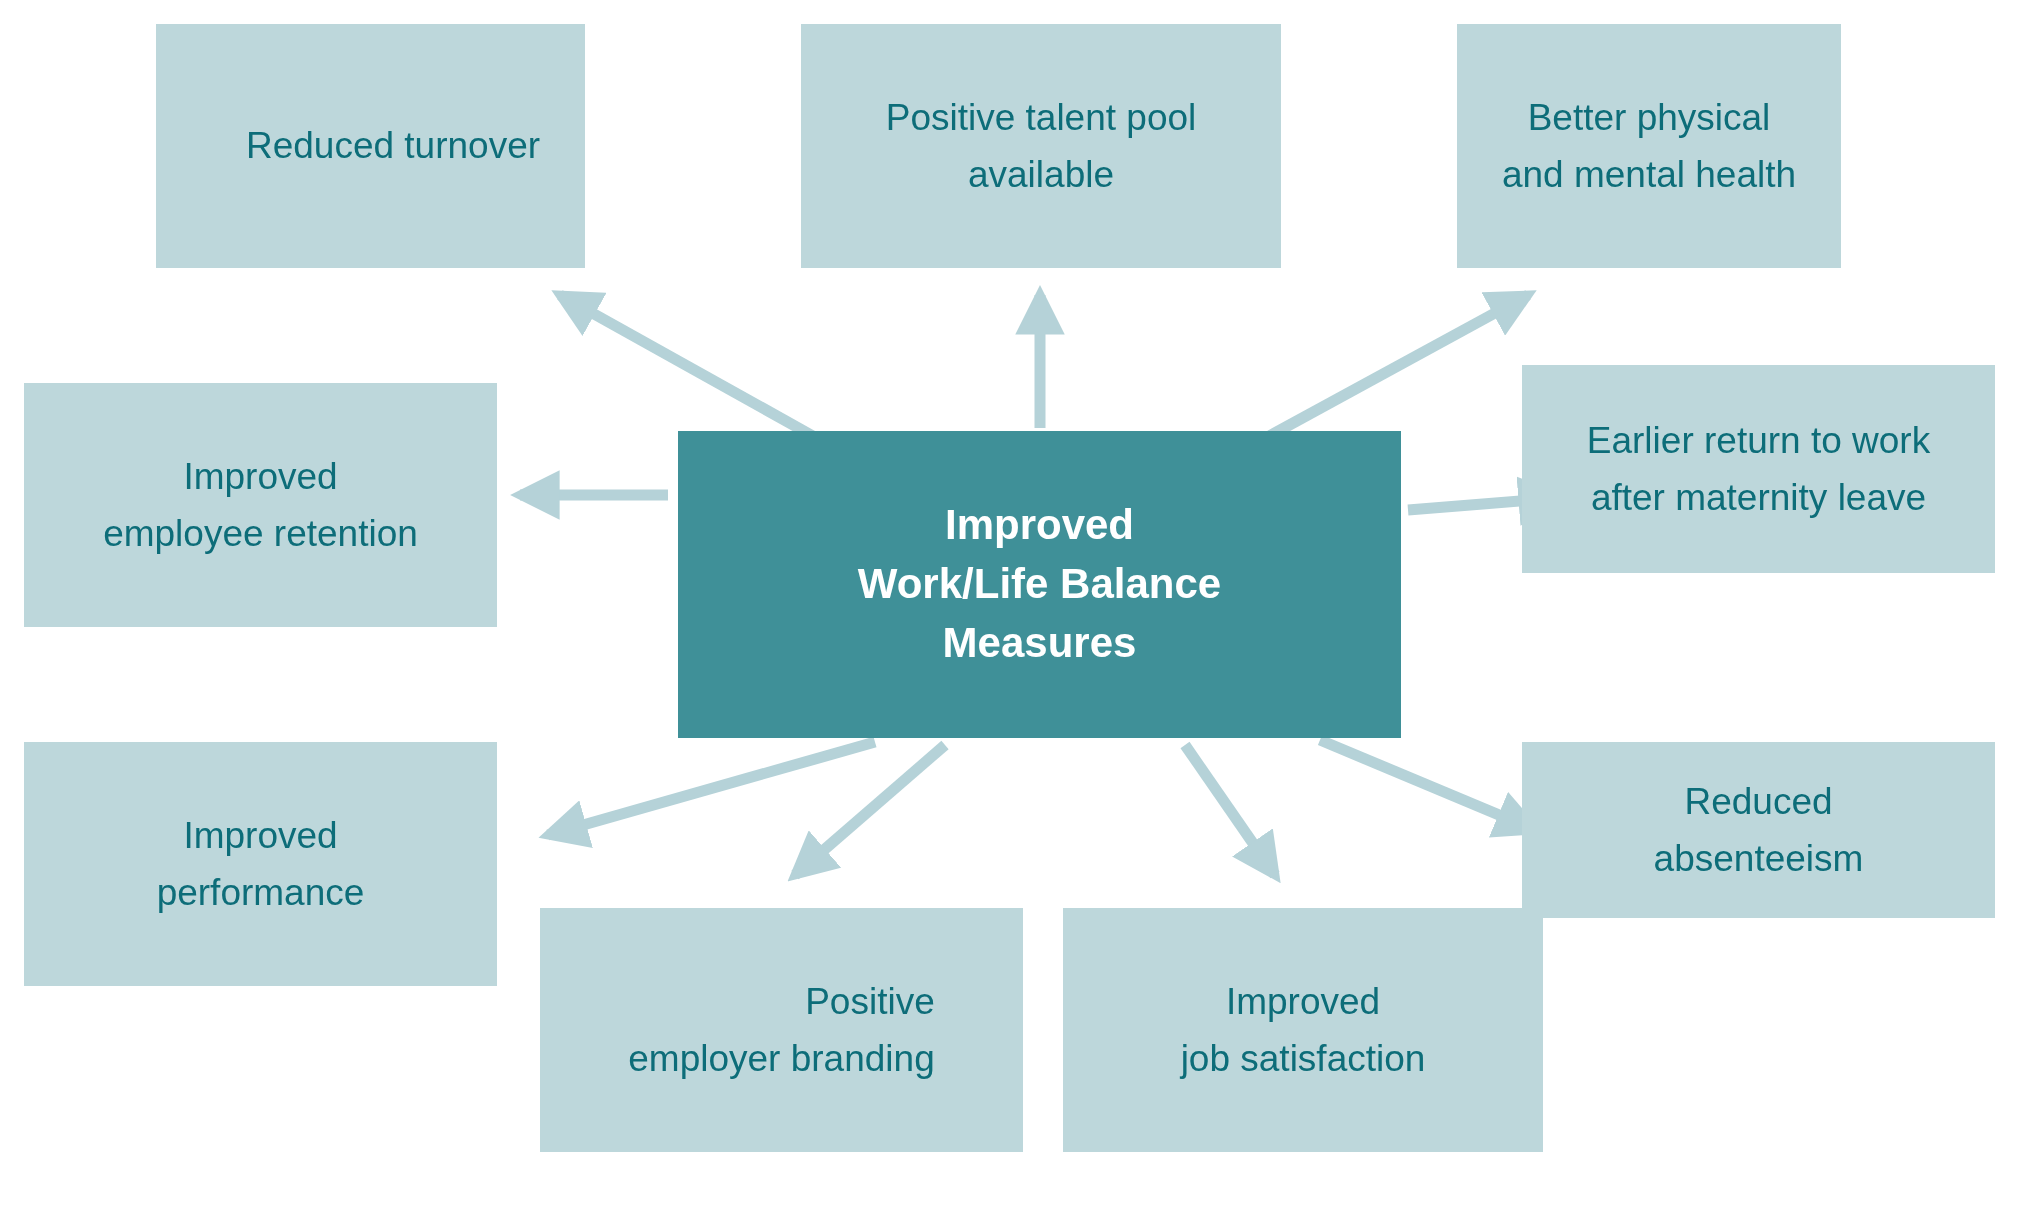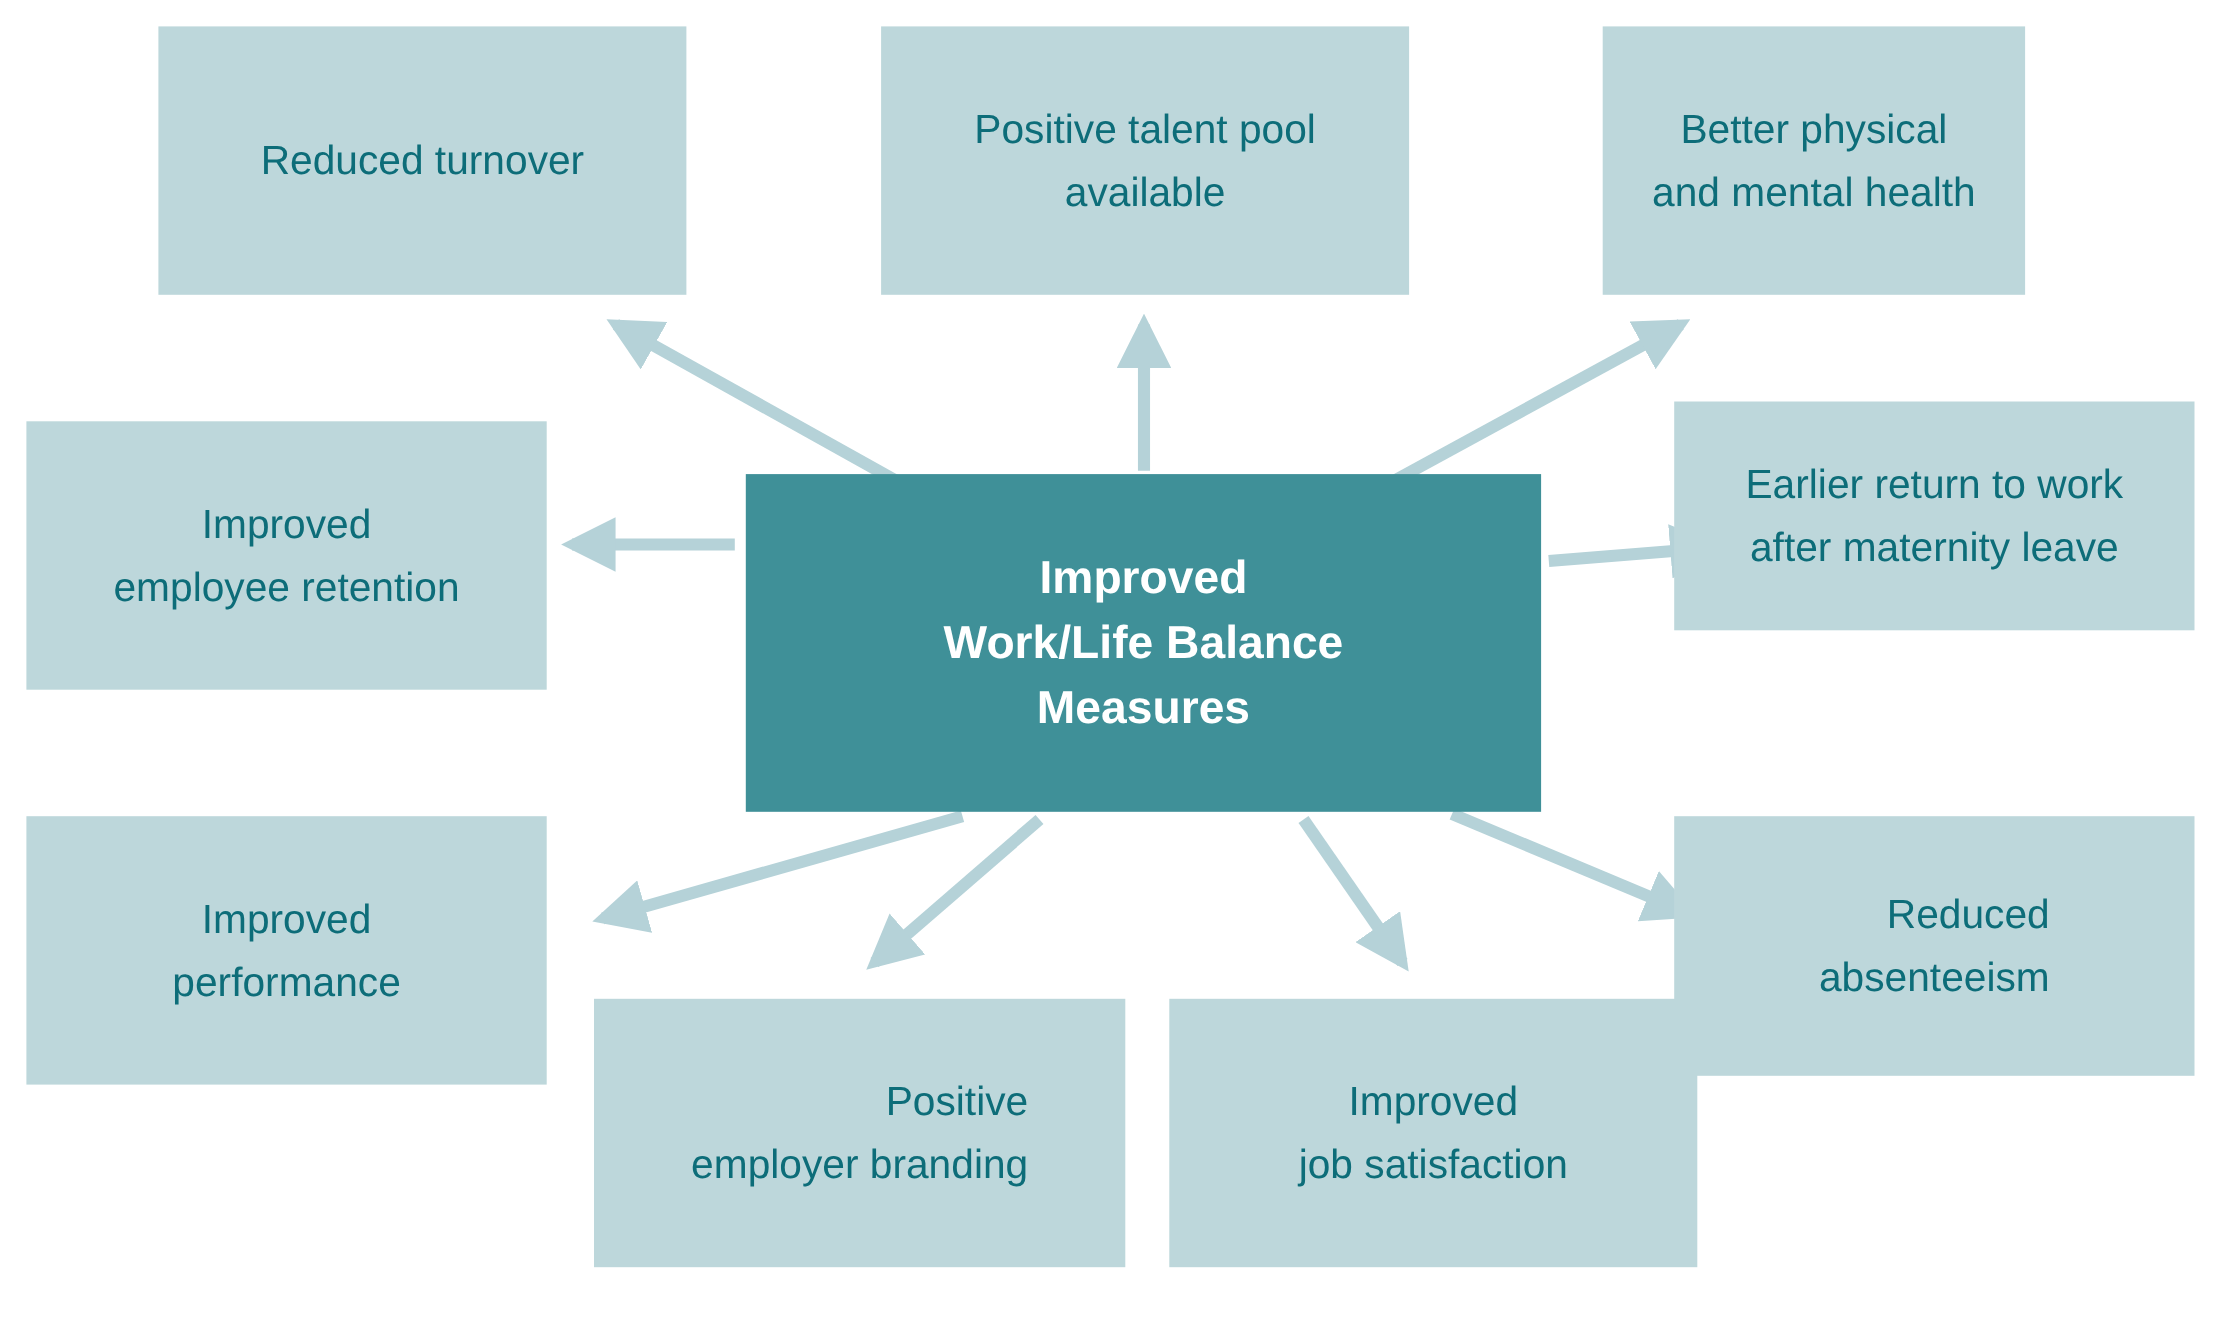--- a/index.html
+++ b/index.html
@@ -48,29 +48,29 @@
     text-align: center;
   }
   .center-box .label {
     color: #ffffff;
     font-size: 42px;
     font-weight: bold;
     line-height: 1.4;
     white-space: pre-line;
   }
   
-  .node-a { left: 144px;  top: 24px;  width: 480px; height: 244px; }
+  .node-a { left: 156px;  top: 24px;  width: 384px; height: 244px; padding-left: 45px; }
   .node-b { left: 801px;  top: 24px;  width: 480px; height: 244px; }
   .node-c { left: 1457px; top: 24px;  width: 384px; height: 244px; }
   .node-d { left: 24px;   top: 383px; width: 473px; height: 244px; }
   .node-e { left: 1522px; top: 365px; width: 473px; height: 208px; }
   .node-f { left: 24px;   top: 742px; width: 473px; height: 244px; }
   .node-g { left: 540px;  top: 908px; width: 483px; height: 244px; text-align: right; }
   .node-h { left: 1063px; top: 908px; width: 480px; height: 244px; }
-  .node-i { left: 1522px; top: 742px; width: 473px; height: 236px; text-align: right; }
+  .node-i { left: 1522px; top: 742px; width: 473px; height: 176px; }
 </style>
 </head>
 <body>
 
 <div class="canvas">
 
   <svg class="arrow-layer" viewBox="0 0 2019 1208" xmlns="http://www.w3.org/2000/svg">
     <defs>
       <marker id="head" viewBox="0 0 10 10" refX="8" refY="5" markerWidth="4.5" markerHeight="4.5" orient="auto-start-reverse">
         <path d="M0,0 L10,5 L0,10 z" fill="#b5d2d8"></path>

